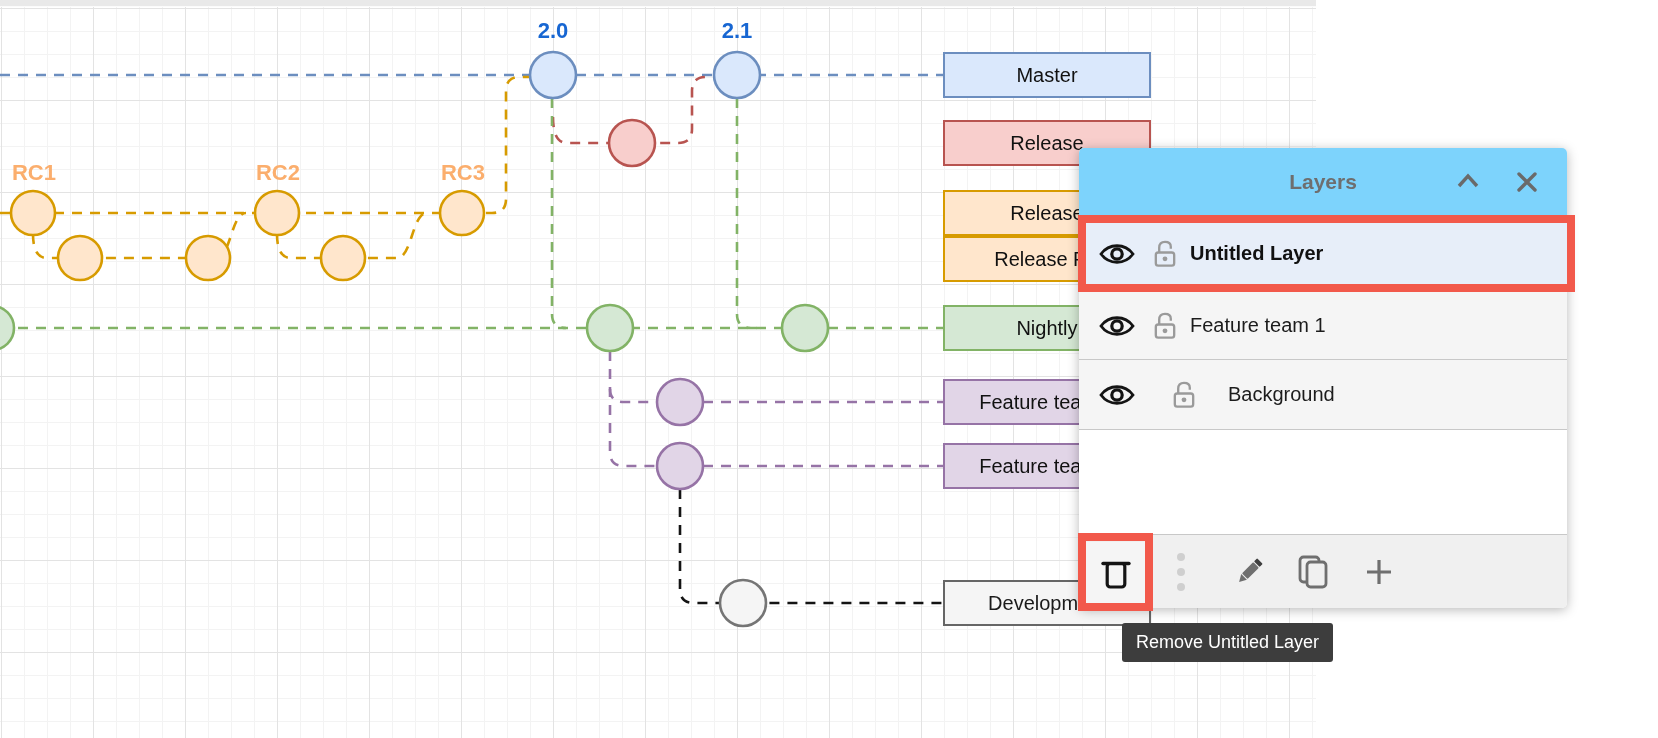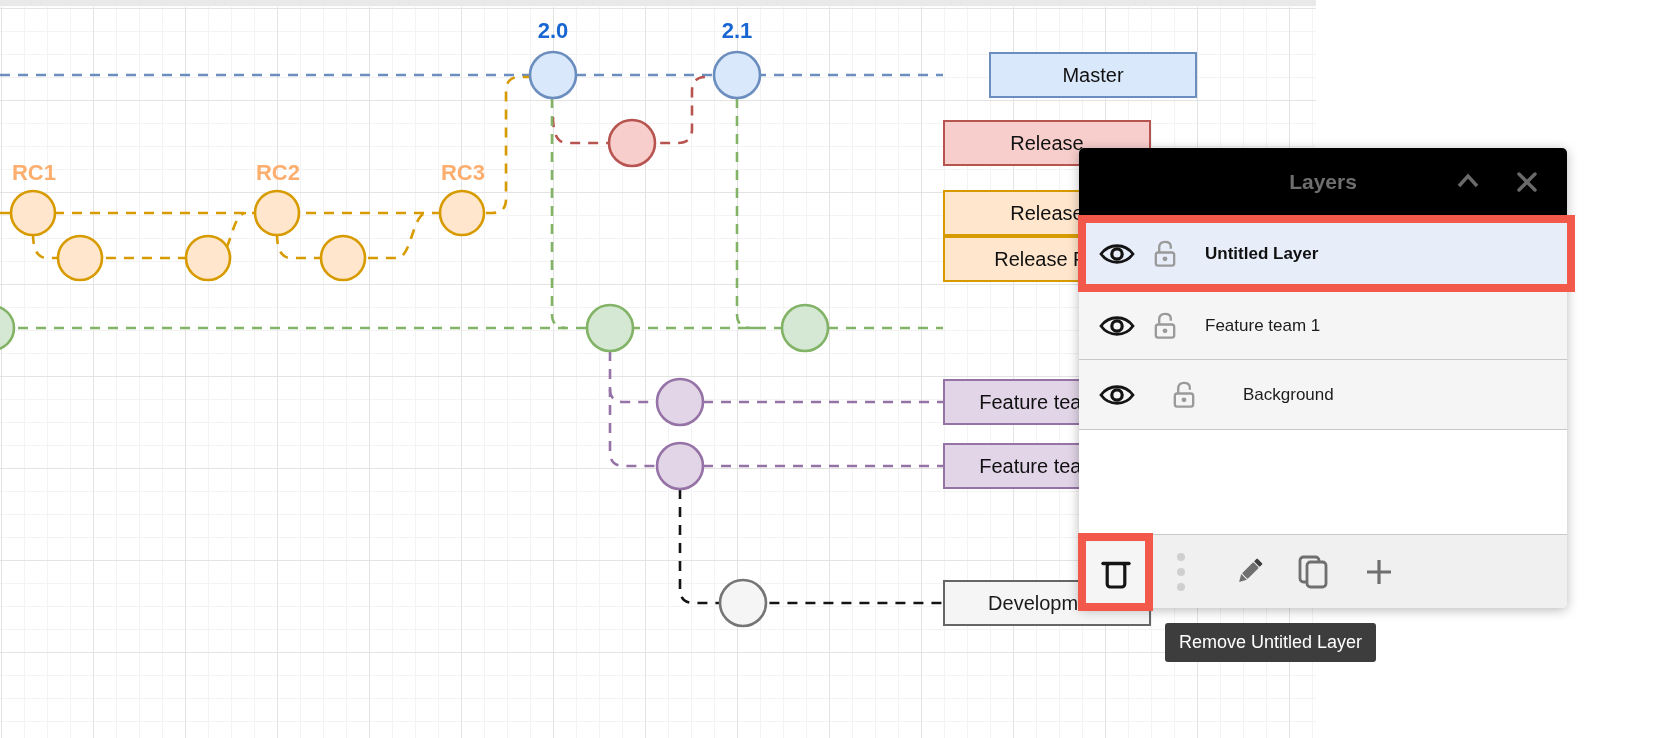--- a/index.html
+++ b/index.html
@@ -21,59 +21,59 @@
     background:#e9e9e9; border-bottom:1px solid #fbfbfb; }
 
   svg.diagram { position:absolute; left:0; top:0; }
 
   
   .lane-box {
     position:absolute; left:943px; width:208px; height:46px;
     border:2px solid; text-align:center; font-size:20px; color:#111;
     line-height:42px; white-space:nowrap; overflow:hidden;
   }
-  .lane-master      { top:52px;  background:#DAE8FC; border-color:#6C8EBF;margin-left:46px; }
+  .lane-master      { top:52px;  background:#DAE8FC; border-color:#6C8EBF; }
   .lane-hotfix      { top:120px; background:#F8CECC; border-color:#B85450; }
   .lane-release     { top:190px; background:#FFE6CC; border-color:#D79B00; }
   .lane-release-fix { top:236px; background:#FFE6CC; border-color:#D79B00; }
   .lane-nightly     { top:305px; background:#D5E8D4; border-color:#82B366; }
   .lane-feature1    { top:379px; background:#E1D5E7; border-color:#9673A6; }
   .lane-feature2    { top:443px; background:#E1D5E7; border-color:#9673A6; }
   .lane-development { top:580px; background:#F5F5F5; border-color:#666666; color:#1a1a1a; }
 
   
   .layers-panel {
     position:absolute; left:1079px; top:148px; width:488px; height:460px;
     background:#ffffff; border-radius:5px;
     box-shadow:0 2px 12px rgba(0,0,0,0.28);
   }
   .panel-titlebar {
     position:absolute; left:0; top:0; right:0; height:67px;
-    background:#000000; border-radius:5px 5px 0 0;
+    background:#7dd3fc; border-radius:5px 5px 0 0;
   }
   .panel-title {
     position:absolute; left:0; right:0; top:0; height:67px;
     text-align:center; line-height:67px;
     font-size:21px; font-weight:bold; color:#6e6e6e;
   }
   .titlebar-btn { position:absolute; top:22px; width:26px; height:24px; cursor:pointer; }
   .btn-collapse { left:376px; }
   .btn-close    { left:436px; }
 
   .layer-row {
     position:absolute; left:0; right:0;
     display:flex; align-items:center; background:#f5f5f5;
   }
   .row-0 { top:67px;  height:77px; background:#E7EEF9; }
   .row-1 { top:144px; height:67px; }
   .row-2 { top:211px; height:71px; border-top:1px solid #c8c8c8; border-bottom:1px solid #c8c8c8;gap:19px; }
   .row-empty { position:absolute; left:0; right:0; top:282px; height:104px; background:#ffffff; }
   .eye-btn  { margin-left:20px; width:36px; height:24px; flex:none; }
   .lock-btn { margin-left:17px; width:26px; height:29px; flex:none; }
-  .layer-name { margin-left:27px; font-size:17px; color:#1c1c1c; }
+  .layer-name { margin-left:12px; font-size:20px; color:#1c1c1c; }
   .row-0 .layer-name { font-weight:bold; color:#111; }
 
   .panel-toolbar {
     position:absolute; left:0; right:0; top:386px; height:74px;
     background:#f0f0f0; border-top:1px solid #c8c8c8; border-radius:0 0 5px 5px;
   }
   .delete-layer-btn {
     position:absolute; left:7px; top:7px; width:59px; height:62px;
     background:#f5f5f5; display:flex; align-items:center; justify-content:center;
   }
@@ -85,21 +85,21 @@
 
   
   .hl { position:absolute; border:8px solid #F2594B; pointer-events:none; }
   .hl-row    { left:1078px; top:215px; width:497px; height:77px; }
   .hl-delete { left:1078px; top:533px; width:75px;  height:78px; }
 
   
   .tooltip {
     position:absolute; left:1122px; top:623px; height:39px;
     background:#3d3d3d; color:#fff; font-size:18px; line-height:39px;
-    padding:0 14px; border-radius:3px; white-space:nowrap;margin-left:43px;
+    padding:0 14px; border-radius:3px; white-space:nowrap;
   }
 </style>
 </head>
 <body>
 
 <div class="screen">
   <div class="top-strip"></div>
 
   <svg class="diagram" width="1658" height="738" viewBox="0 0 1658 738">
     <g fill="none" stroke-width="2.6" stroke-dasharray="10 8">
@@ -156,20 +156,21 @@
       <text x="34" y="180" fill="#FBAE6D">RC1</text>
       <text x="278" y="180" fill="#FBAE6D">RC2</text>
       <text x="463" y="180" fill="#FBAE6D">RC3</text>
     </g>
   </svg>
 
   <div class="lane-box lane-master">Master</div>
   <div class="lane-box lane-hotfix">Release</div>
   <div class="lane-box lane-release">Release</div>
   <div class="lane-box lane-release-fix">Release Fix</div>
+  <div class="lane-box lane-nightly">Nightly</div>
   <div class="lane-box lane-feature1">Feature team 1</div>
   <div class="lane-box lane-feature2">Feature team 2</div>
   <div class="lane-box lane-development">Development</div>
 
   <div class="layers-panel">
     <div class="panel-titlebar">
       <div class="panel-title">Layers</div>
       <div class="titlebar-btn btn-collapse">
         <svg width="26" height="24" viewBox="0 0 26 24">
           <path d="M4 16 L13 6 L22 16" fill="none" stroke="#6a6a6a" stroke-width="3.4"></path>

